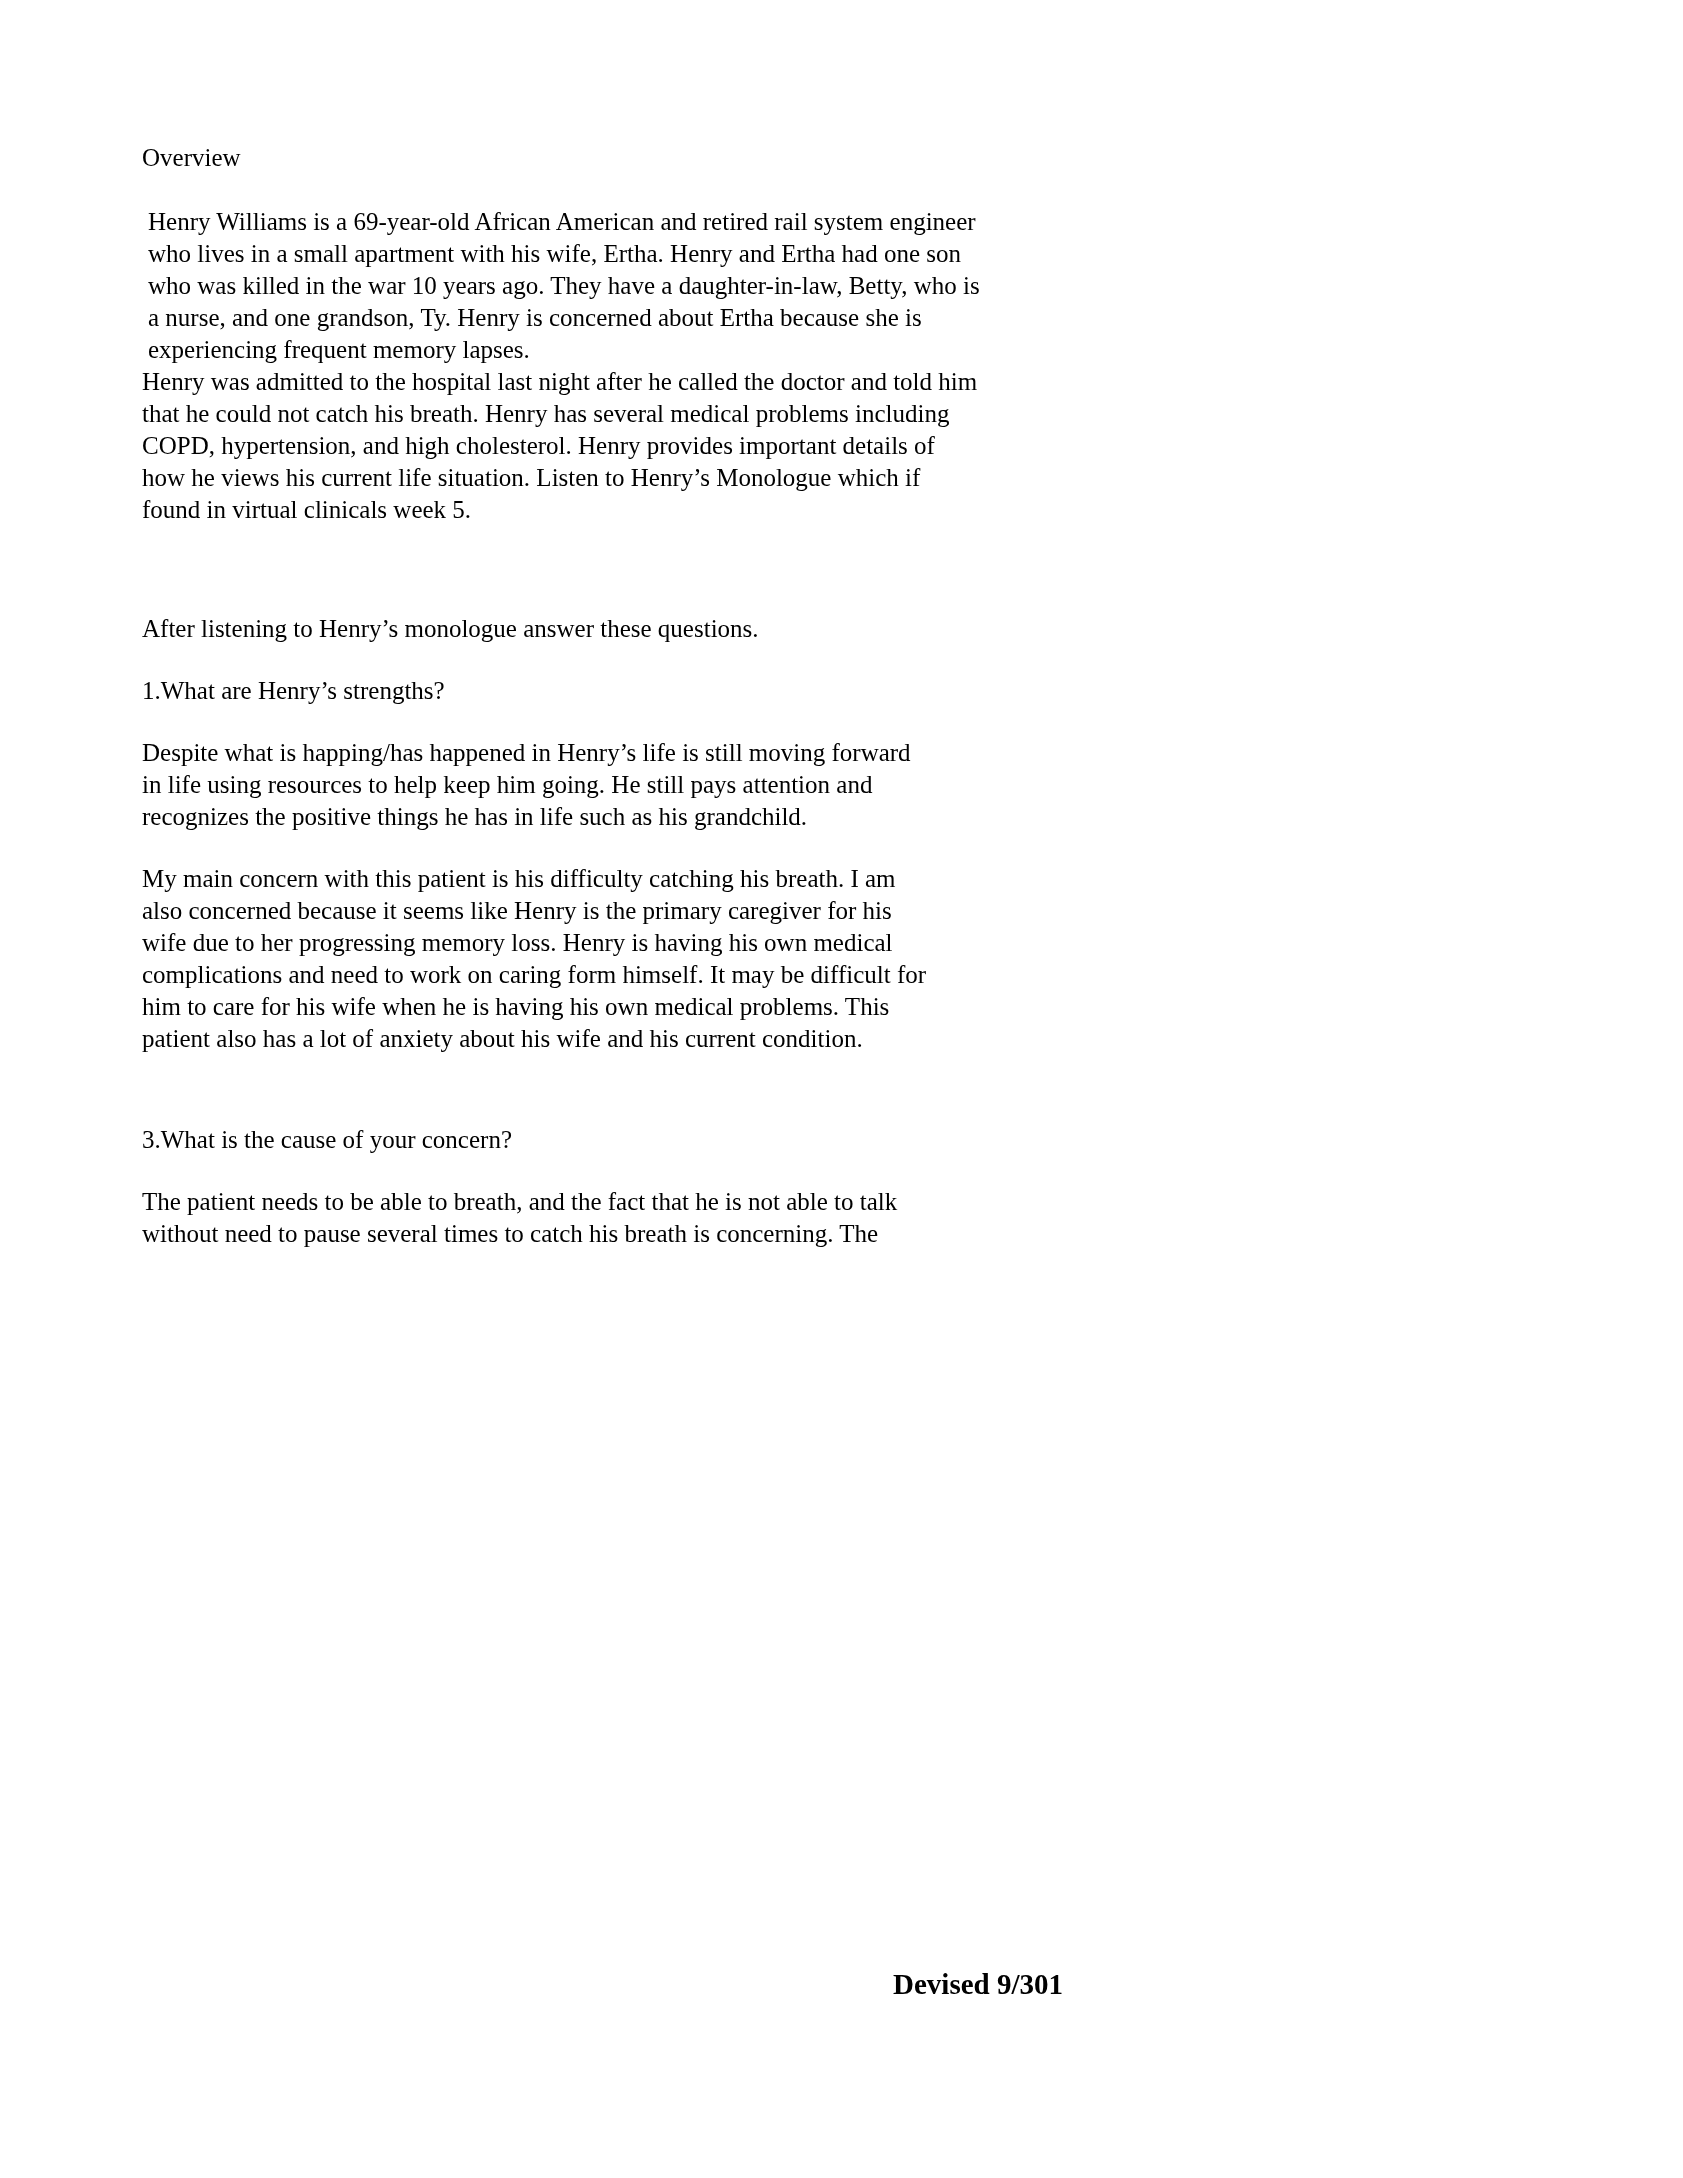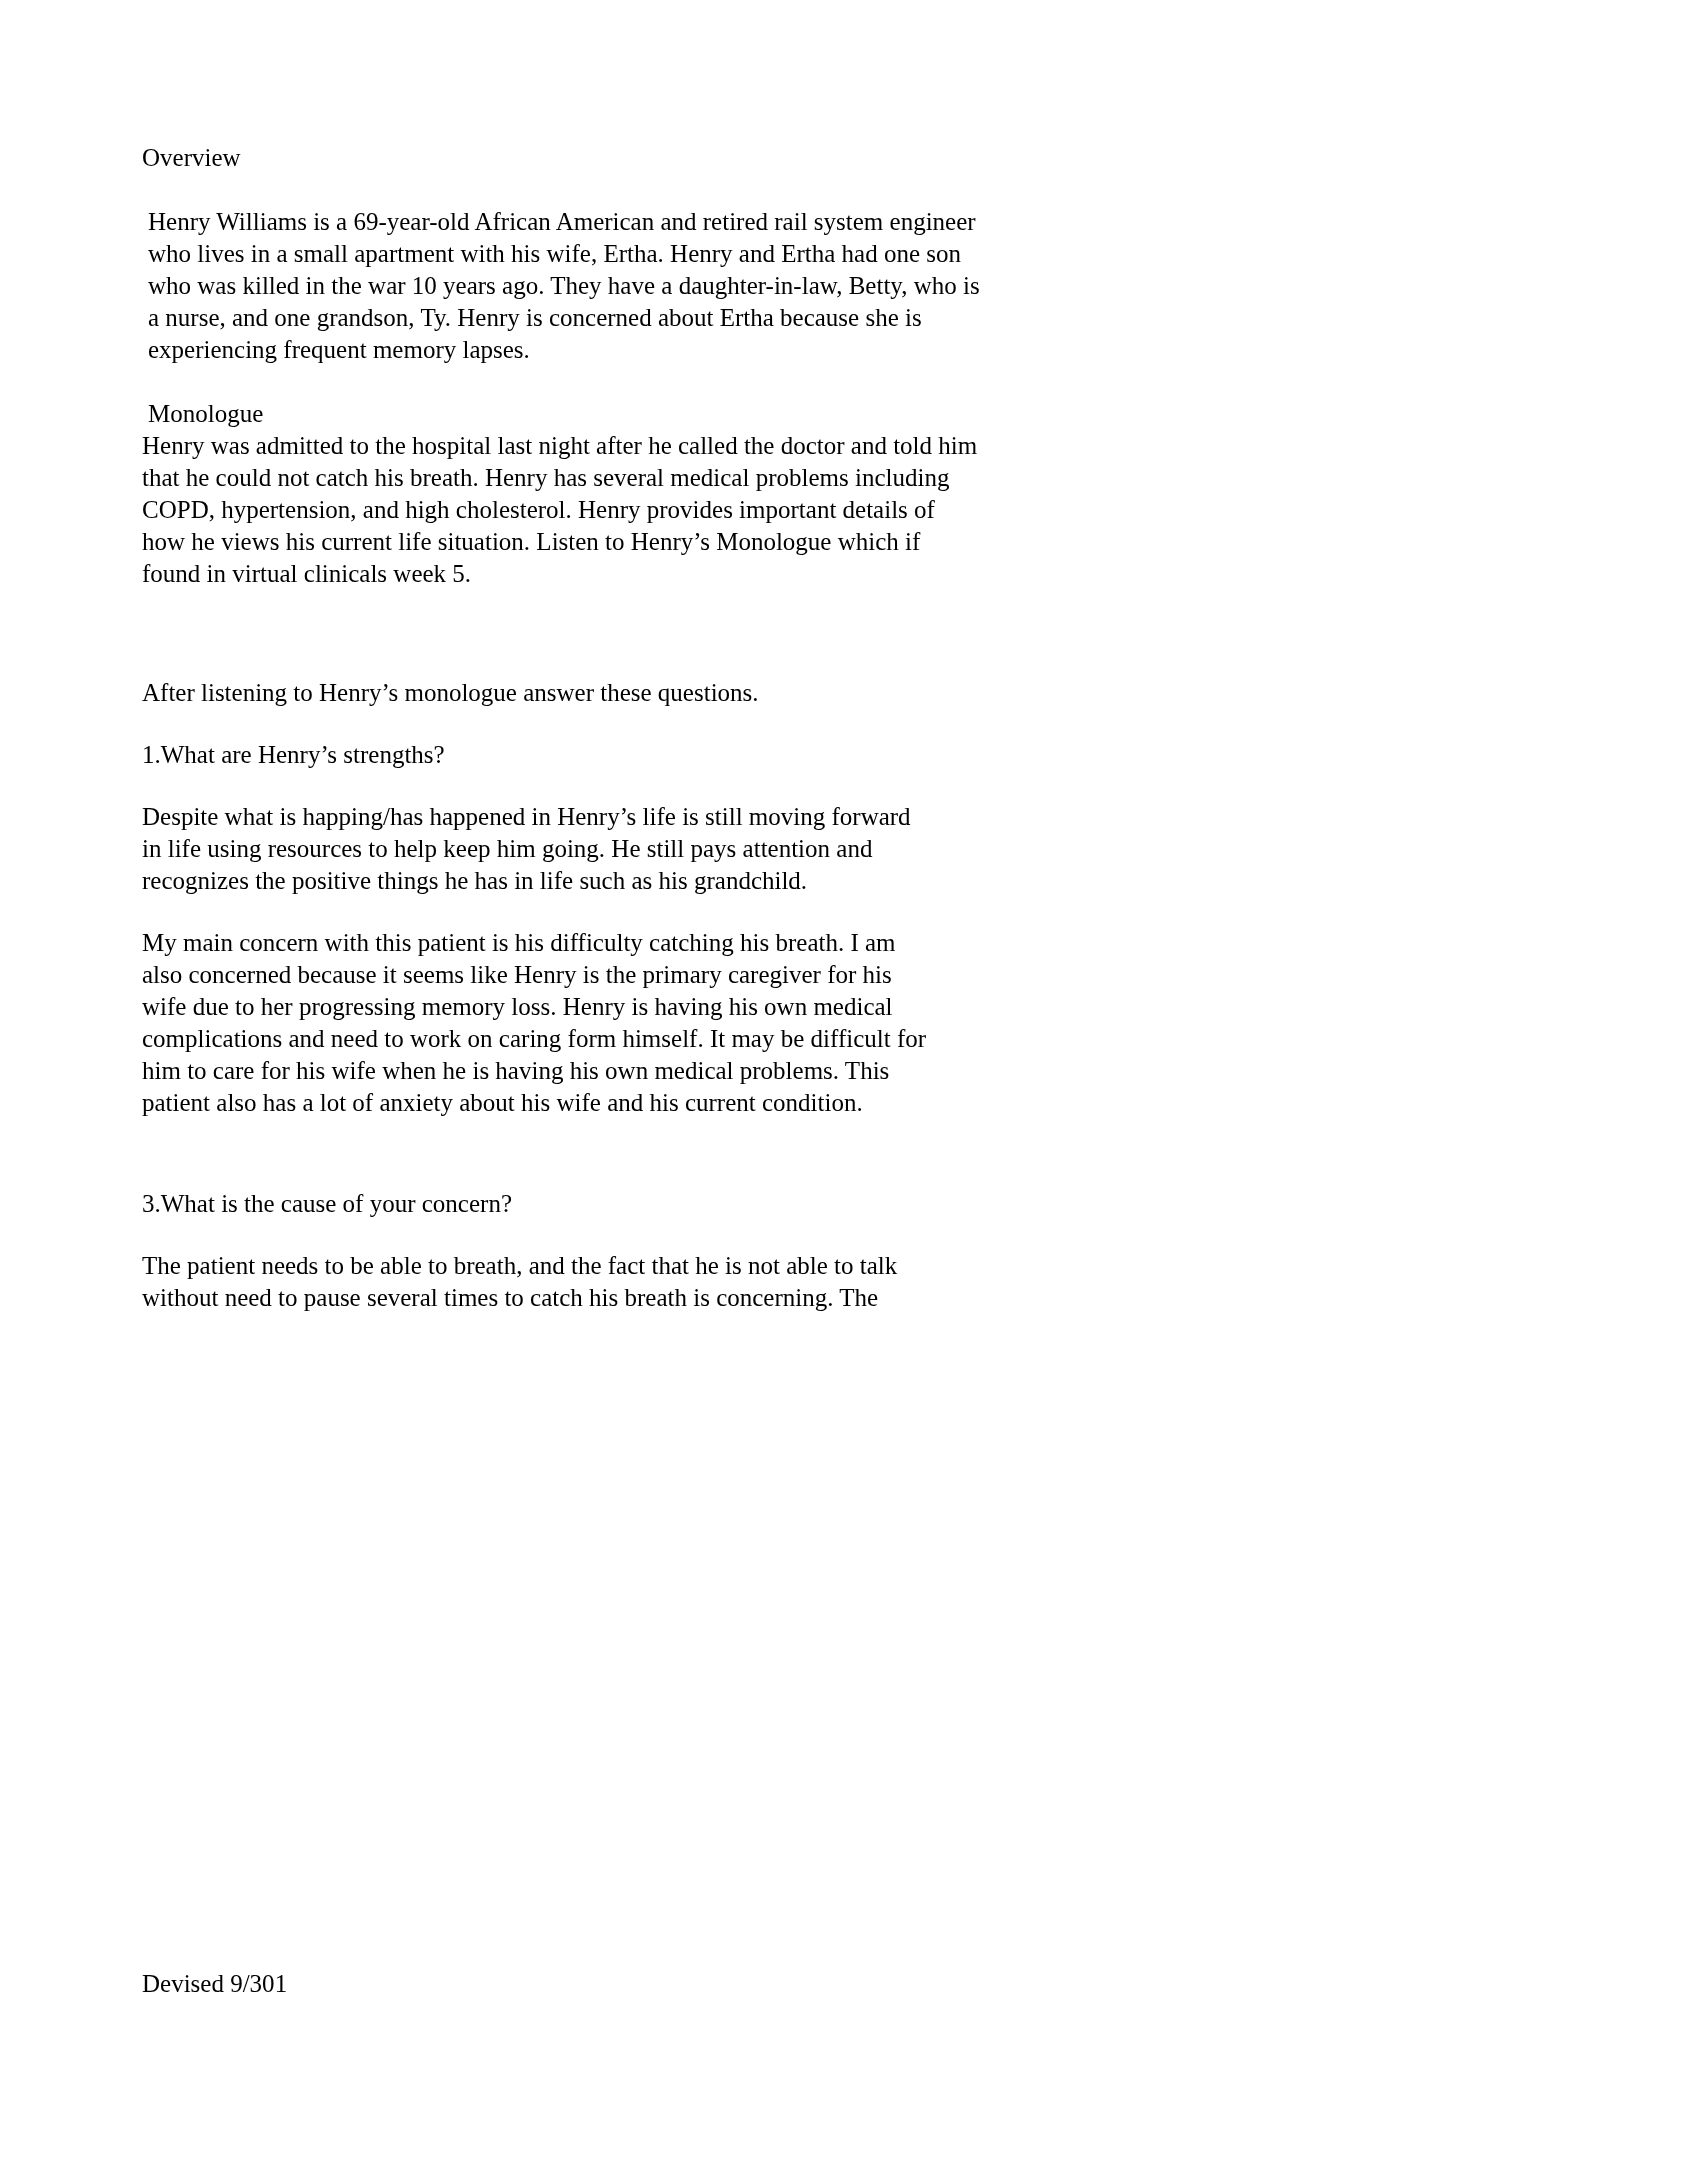--- a/index.html
+++ b/index.html
@@ -28,39 +28,39 @@
   .mt-32  { margin-top: 32px; margin-left: 6px; }
   .mt-60  { margin-top: 59px; }
   .mt-66  { margin-top: 69px; }
   .mt-114 { margin-top: 87px; }
   .footer {
     position: absolute;
     left: 142px;
     top: 1968px;
     width: 921px;
     display: flex;
-    justify-content: flex-start;
-    font-size: 25px;
+    justify-content: flex-end;
+    font-size: 29px;
     line-height: 32px;
+    font-weight: bold;
   }
 </style>
 </head>
 <body>
 
 <div class="content">
 
   <div class="block bold">Overview</div>
 
   <div class="block mt-32">Henry Williams is a 69-year-old African American and retired rail system engineer
 who lives in a small apartment with his wife, Ertha. Henry and Ertha had one son
 who was killed in the war 10 years ago. They have a daughter-in-law, Betty, who is
 a nurse, and one grandson, Ty. Henry is concerned about Ertha because she is
 experiencing frequent memory lapses.</div>
 
-  <div class="block bold mt-32">Monologue</div>
 
   <div class="block">Henry was admitted to the hospital last night after he called the doctor and told him
 that he could not catch his breath. Henry has several medical problems including
 COPD, hypertension, and high cholesterol. Henry provides important details of
 how he views his current life situation. Listen to Henry’s Monologue which if
 found in virtual clinicals week 5.</div>
 
   <div class="block mt-114">After listening to Henry’s monologue answer these questions.</div>
 
   <div class="block bold mt-30">1.What are Henry’s strengths?</div>

